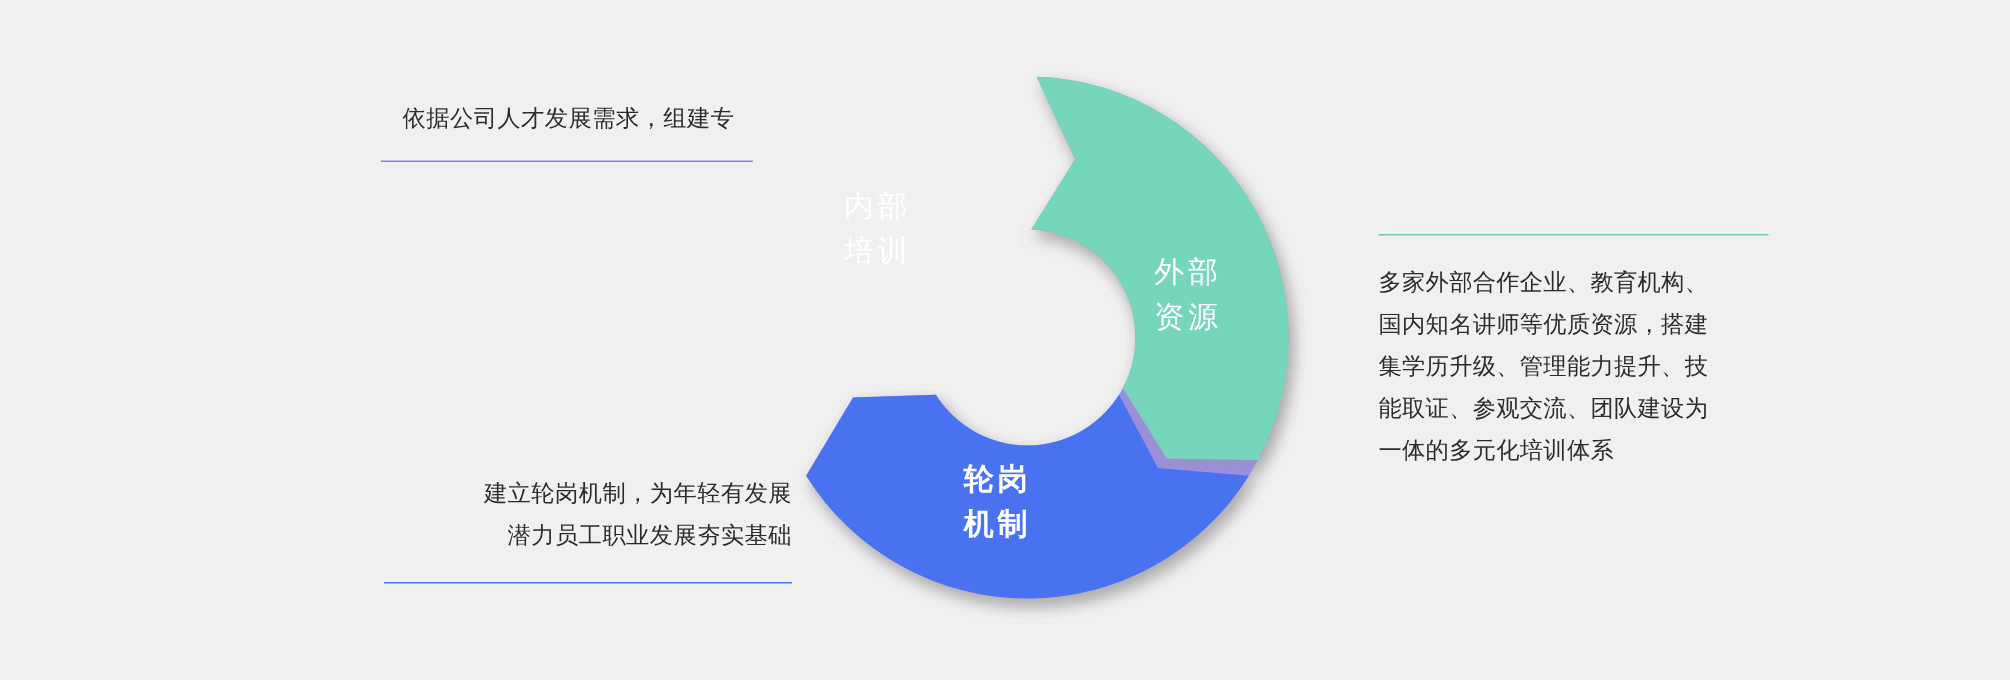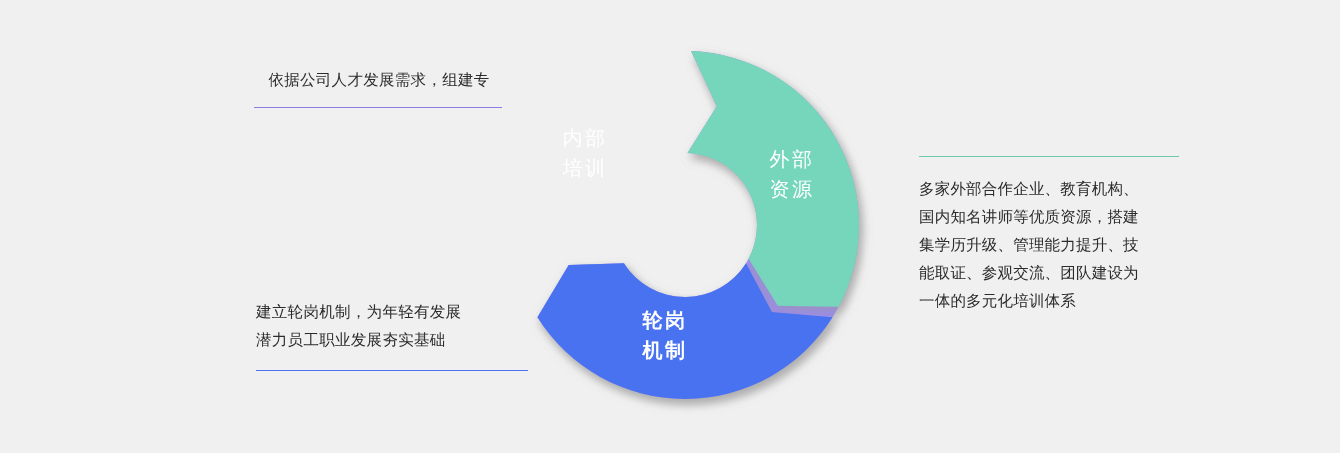--- a/index.html
+++ b/index.html
@@ -41,23 +41,23 @@
   #callout-internal {
     left: 254px;
     top: 66px;
     width: 250px;
     text-align: center;
   }
   #callout-internal .rule { border-top-color: #8a7ee0; width: 248px; }
 
   #callout-rotation {
     left: 256px;
-    top: 298px;
+    top: 316px;
     width: 272px;
-    text-align: left;
+    text-align: right;
   }
   #callout-rotation .rule { border-top-color: #4a72f0; width: 272px; margin-top: 16px; }
 
   #callout-external {
     left: 880px;
     top: 156px;
     width: 262px;
     margin-left: 39px;
   }
   #callout-external .rule-top {
@@ -82,21 +82,21 @@
     position: absolute;
     color: #ffffff;
     font-size: 20px;
     line-height: 30px;
     letter-spacing: 2.5px;
     text-align: center;
     white-space: nowrap;
     pointer-events: none;
   }
   #label-internal { left: 36px; top: 88px; width: 108px; }
-  #label-external { left: 243px; top: 109px; width: 108px; }
+  #label-external { left: 243px; top: 132px; width: 108px; }
   #label-rotation { left: 116px; top: 270px; width: 108px; font-weight: bold; }
 </style>
 </head>
 <body>
 
 <div class="stage">
 
   <div class="callout" id="callout-internal">
     <div class="note-line">依据公司人才发展需求，组建专</div>
     <div class="rule"></div>

